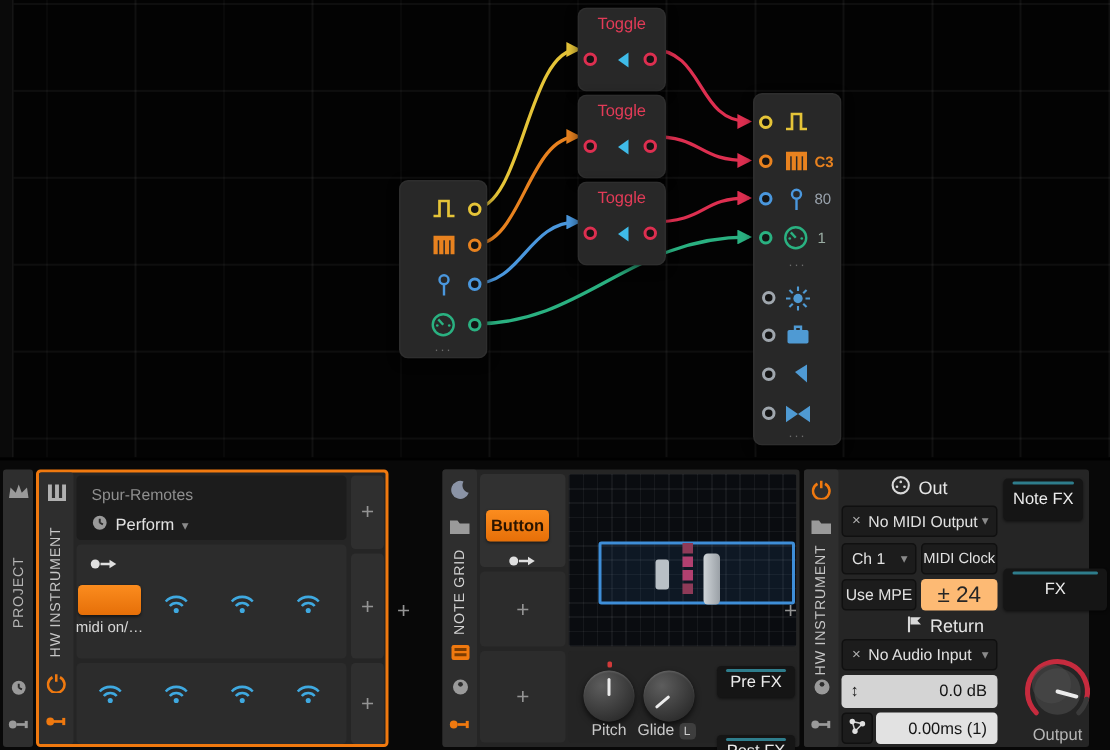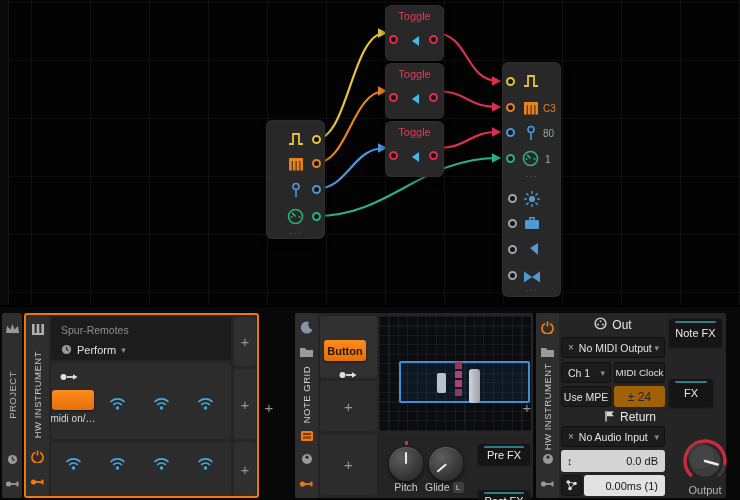--- a/index.html
+++ b/index.html
@@ -153,21 +153,21 @@
     <span class="abs" style="left:20px;top:38px;">
       <svg width="16" height="13">
           <g fill="#e8821f">
             <rect x="1" y="0" width="14" height="3.2"></rect>
             <rect x="1" y="3" width="2.8" height="9.5"></rect>
             <rect x="4.8" y="3" width="2.8" height="9.5"></rect>
             <rect x="8.6" y="3" width="2.8" height="9.5"></rect>
             <rect x="12.4" y="3" width="2.6" height="9.5"></rect>
           </g>
         </svg></span>
-    <span class="abs row-label" style="left:40px;top:40px;color:#e8821f;">C3</span>
+    <span class="abs row-label" style="left:40px;top:40px;color:#e8821f;font-weight:bold;">C3</span>
     <span class="abs port" style="left:3px;top:65px;border-color:#4a97dd;"></span>
     <span class="abs" style="left:23px;top:62px;">
       <svg width="10" height="16">
           <circle cx="5" cy="4.5" r="3" fill="none" stroke="#4a97dd" stroke-width="1.6"></circle>
           <line x1="5" y1="7.8" x2="5" y2="15" stroke="#4a97dd" stroke-width="1.6"></line>
         </svg></span>
     <span class="abs row-label" style="left:40px;top:65px;color:#9aa3ad;">80</span>
     <span class="abs port" style="left:3px;top:91px;border-color:#2ab181;"></span>
     <span class="abs" style="left:19px;top:87px;">
       <svg width="17" height="17">
@@ -463,21 +463,21 @@
       <span class="x">×</span>
       <span>No MIDI Output</span>
       <span class="caret">▾</span>
     </div>
     <div class="abs darkbtn" style="left:25px;top:49px;width:50px;height:21px;padding-left:6px;justify-content:flex-end;">
       <span>Ch 1</span>
       <span class="caret">▾</span>
     </div>
     <div class="abs darkbtn" style="left:78px;top:49px;width:51px;height:21px;justify-content:center;font-size:9.8px;">MIDI Clock</div>
     <div class="abs darkbtn" style="left:25px;top:73px;width:50px;height:21px;justify-content:center;">Use MPE</div>
-    <div class="abs" style="left:78px;top:73px;width:51px;height:21px;background:#a16207;border-radius:3px;color:#262626;font-size:12px;display:flex;align-items:center;justify-content:center;box-sizing:border-box;">± 24</div>
+    <div class="abs" style="left:78px;top:73px;width:51px;height:21px;background:#fdba74;border-radius:3px;color:#262626;font-size:15px;display:flex;align-items:center;justify-content:center;box-sizing:border-box;">± 24</div>
 
     <div class="abs hdr" style="left:42px;top:97px;width:104px;height:14px;">
       <span><svg width="11" height="12">
             <line x1="2" y1="1" x2="2" y2="11.5" stroke="#d8d8d8" stroke-width="1.4"></line>
             <path d="M3 1.5 H10 L7.6 3.9 10 6.3 H3 Z" fill="#d8d8d8"></path>
           </svg></span>
       <span>Return</span>
     </div>
     <div class="abs darkbtn" style="left:25px;top:113px;width:104px;height:21px;">
       <span class="x">×</span>
@@ -494,21 +494,21 @@
             <circle cx="3.2" cy="3" r="1.8" fill="#e0e0e0"></circle>
             <circle cx="10" cy="4.5" r="1.8" fill="#e0e0e0"></circle>
             <circle cx="5" cy="9.5" r="1.8" fill="#e0e0e0"></circle>
           </svg></span>
     </div>
     <div class="abs lightfield" style="left:48px;top:162px;width:81px;height:21px;background:#e2e2e2;">
       <span style="margin-left:auto;margin-right:7px;">0.00ms (1)</span>
     </div>
 
     <div class="abs tabbtn" style="left:133px;top:6px;width:53px;height:28px;">Note FX</div>
-    <div class="abs tabbtn" style="left:133px;top:38px;width:44px;height:28px;text-align:right;">FX</div>
+    <div class="abs tabbtn" style="left:133px;top:38px;width:69px;height:28px;text-align:right;">FX</div>
     <div class="abs" style="left:140px;top:124px;">
       <svg width="58" height="50">
         <path d="M14.86 38.14 A20 20 0 1 1 48.32 29.18" fill="none" stroke="#c62b3e" stroke-width="3.4" stroke-linecap="round"></path>
         <path d="M48.32 29.18 A20 20 0 0 1 43.14 38.14" fill="none" stroke="#3a3a3a" stroke-width="3.4" stroke-linecap="round"></path>
         <circle cx="29" cy="24" r="15.5" fill="#3c3c3c"></circle>
         <circle cx="25" cy="19" r="13" fill="#4a4a4a" opacity=".6"></circle>
         <line x1="29" y1="24" x2="41.6" y2="27.4" stroke="#ececec" stroke-width="2.6" stroke-linecap="round"></line>
       </svg>
     </div>
     <div class="abs knob-label" style="left:140px;top:171px;width:58px;font-size:11px;color:#b5b5b5;">Output</div>

